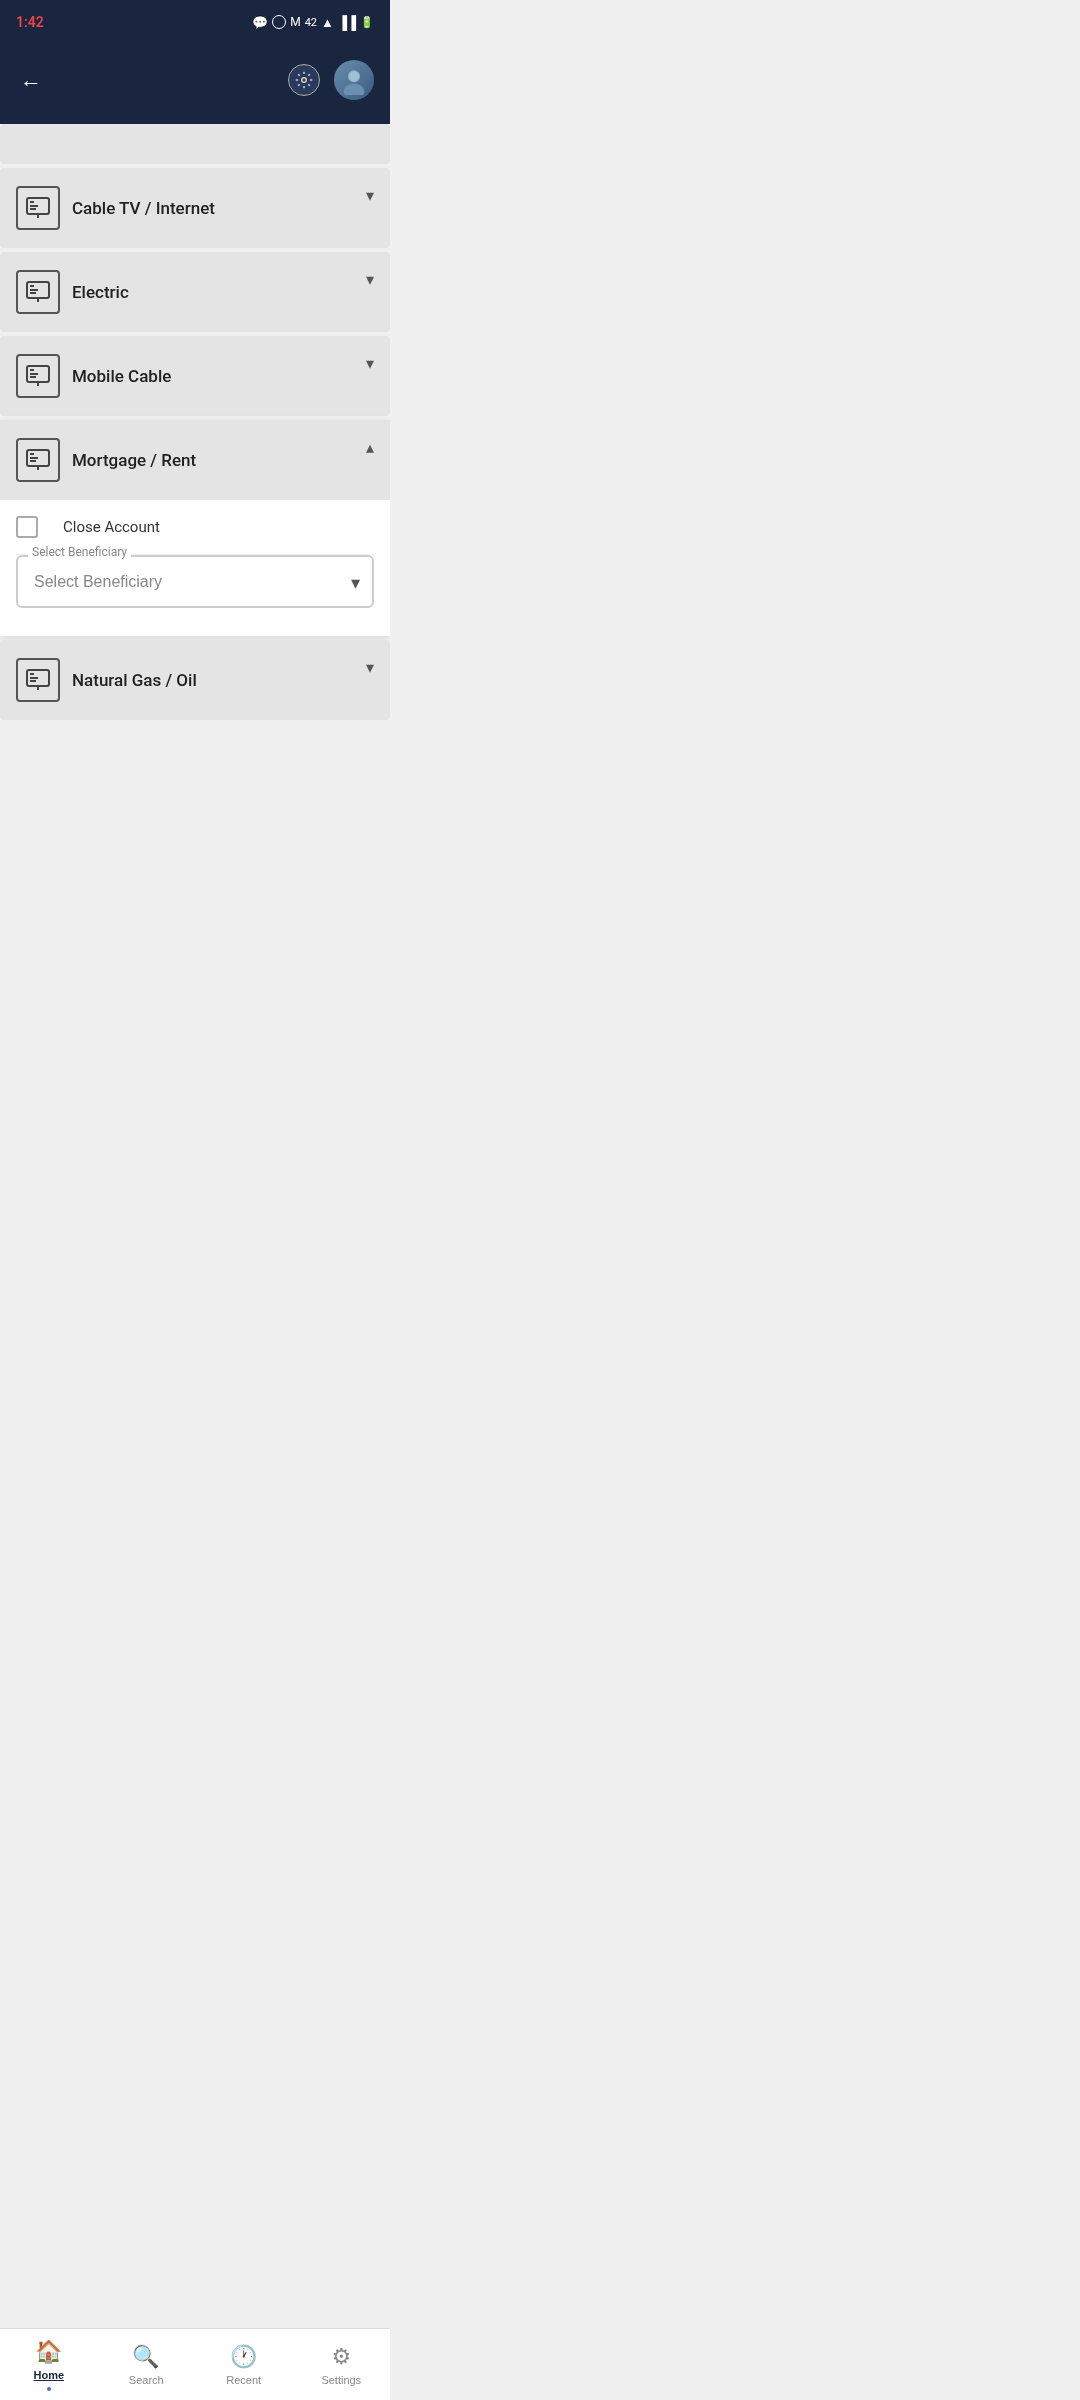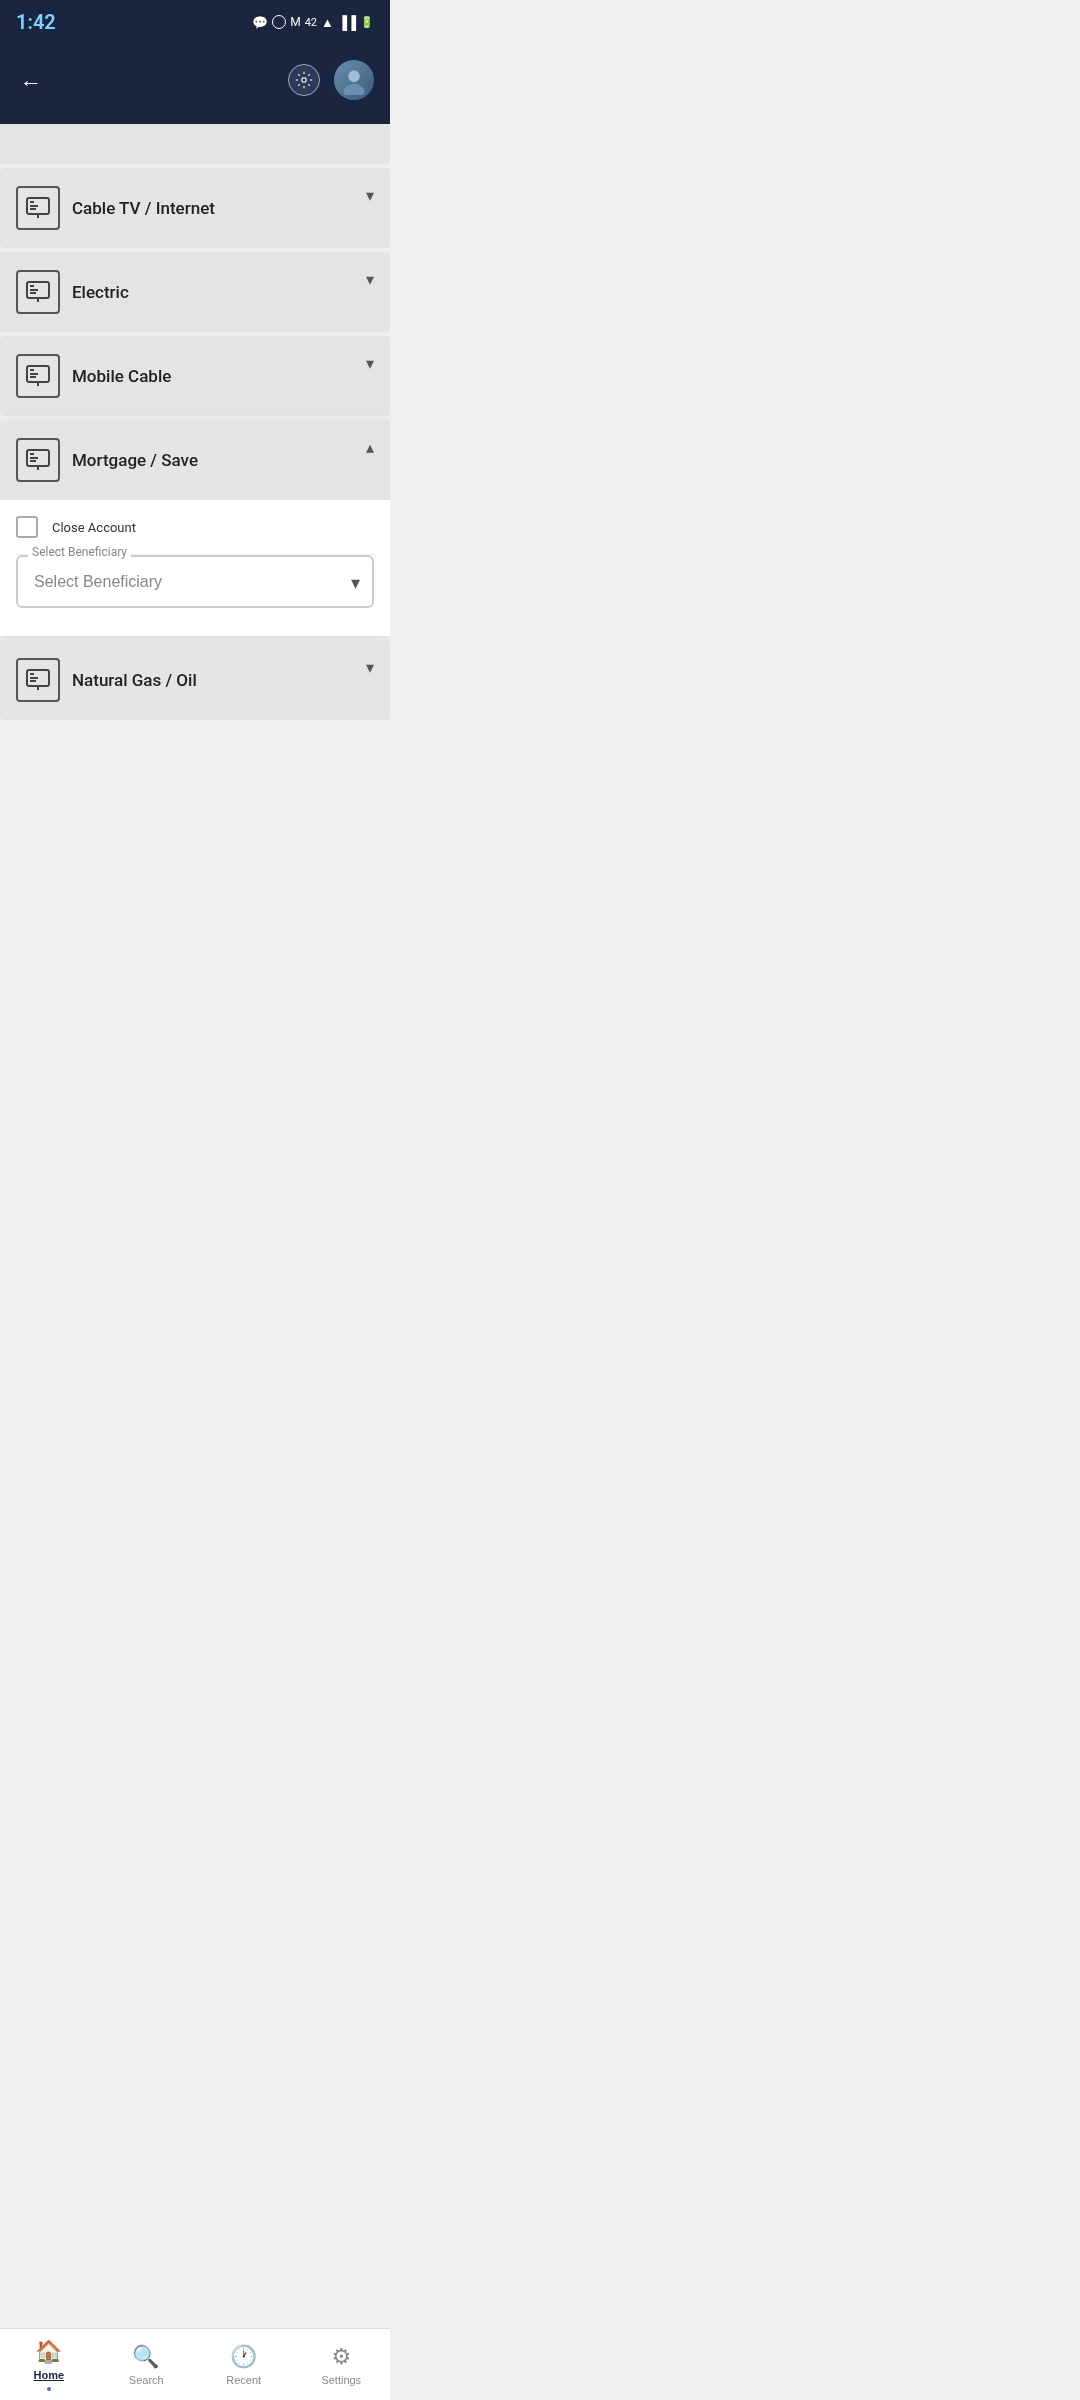--- a/index.html
+++ b/index.html
@@ -18,23 +18,23 @@
     .status-bar {
       background: #1a2540;
       color: white;
       display: flex;
       align-items: center;
       justify-content: space-between;
       padding: 8px 16px;
       height: 44px;
     }
     .status-time {
-      font-size: 20px;
+      font-size: 14px;
       font-weight: 600;
-      color: #7dd3fc;
+      color: #ef4444;
     }
     .status-icons {
       display: flex;
       align-items: center;
       gap: 4px;
     }
 
     
     .header {
       background: #1a2540;
@@ -192,22 +192,23 @@
       border-radius: 3px;
       background: white;
       flex-shrink: 0;
       display: flex;
       align-items: center;
       justify-content: center;
       cursor: pointer;
     }
 
     .option-label {
-      font-size: 13px;
+      font-size: 15px;
       color: #333;
+      margin-left: 11px;
     }
 
     
     .select-beneficiary-wrapper {
       margin: 0 0 12px;
       position: relative;
     }
 
     .select-beneficiary-label {
       position: absolute;
@@ -420,21 +421,21 @@
   <div class="bill-card-expanded">
     <div class="bill-item" style="background:#e4e4e4;">
       <div class="bill-item-left">
         <div class="bill-icon">
           <svg viewBox="0 0 28 28" fill="none" stroke="#444" stroke-width="2">
             <rect x="3" y="4" width="22" height="16" rx="2"></rect>
             <path d="M6 8h4M6 12h8M6 15h6"></path>
             <path d="M8 20h12M14 20v4"></path>
           </svg>
         </div>
-        <span class="bill-label">Mortgage / Save</span>
+        <span class="bill-label">Mortgage / Rent</span>
       </div>
       <span class="chevron-up">▴</span>
     </div>
 
     <div class="expanded-options">
       
       <div class="option-row">
         <div class="checkbox"></div>
         <span class="option-label">Close Account</span>
       </div>

